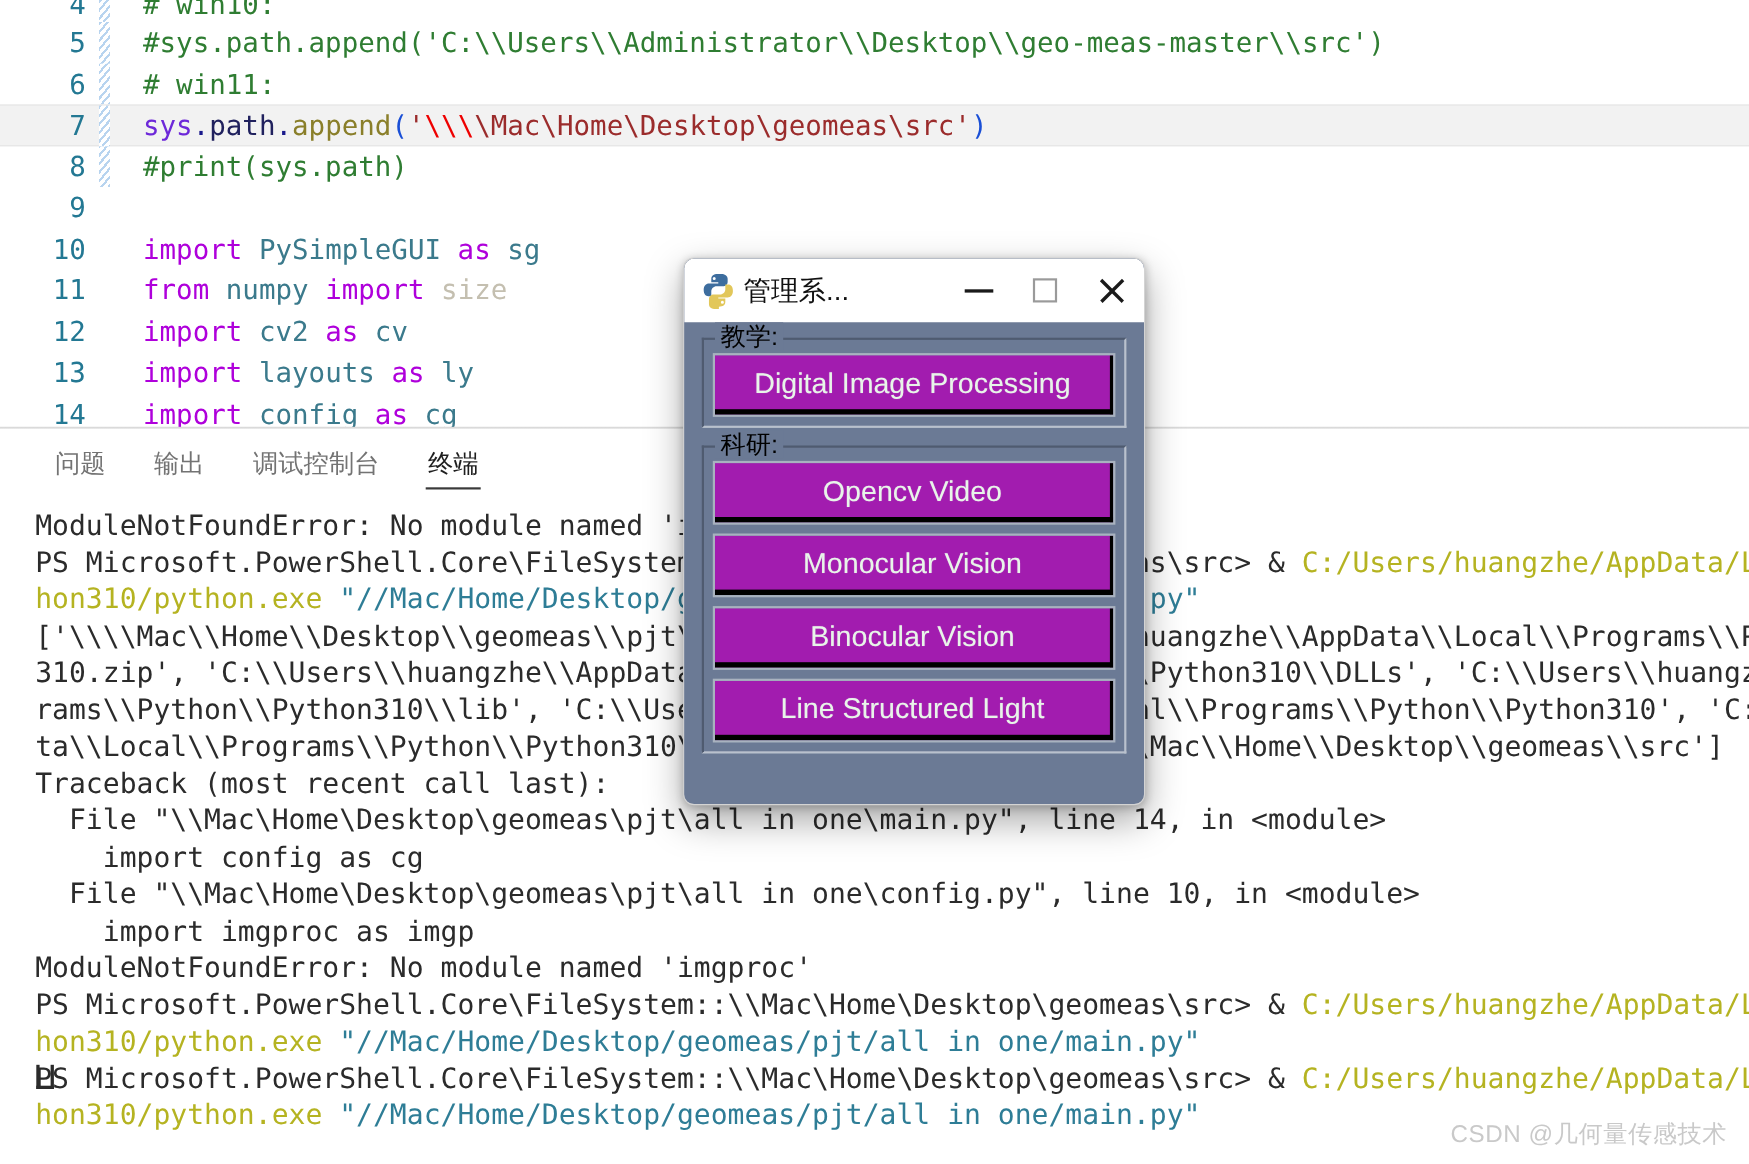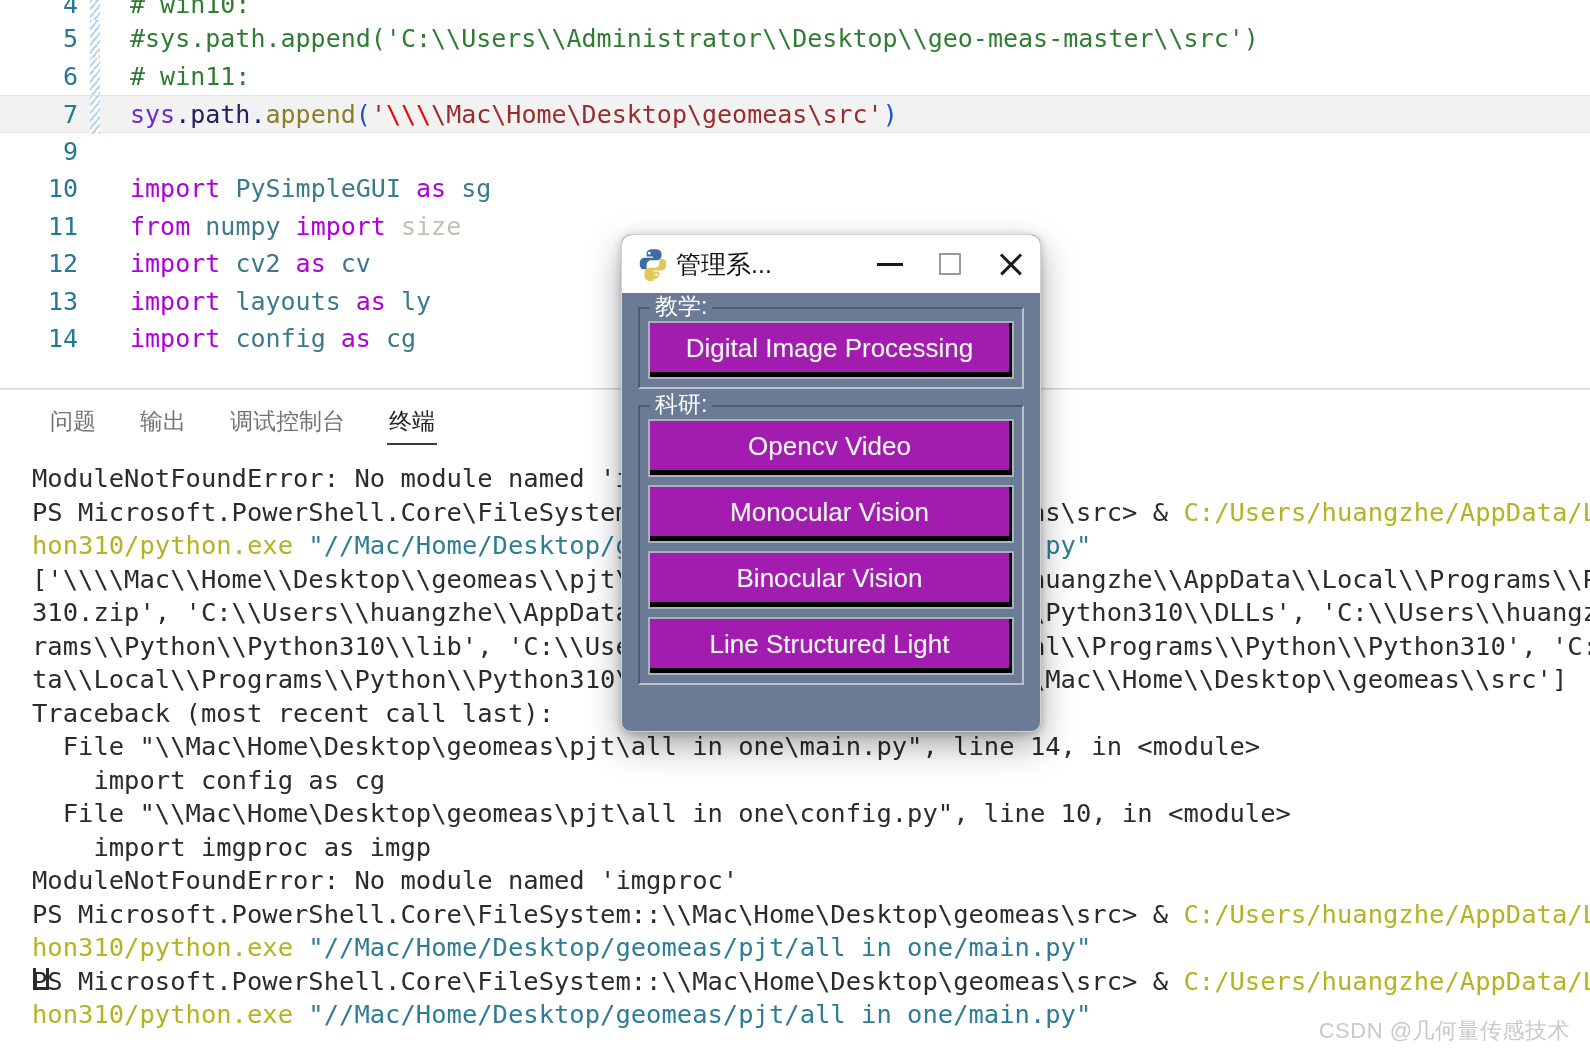--- a/index.html
+++ b/index.html
@@ -235,21 +235,21 @@
     position: relative;
     padding: 14px 10px 10px 10px;
     margin-bottom: 16px;
   }
   .frame-label {
     position: absolute;
     left: 10px;
     top: -16px;
     background: #6b7a95;
     padding: 0 5px;
-    color: #ffffff;
+    color: #000000;
     font-family: "Liberation Sans", sans-serif;
     font-size: 23px;
     line-height: 26px;
     white-space: nowrap;
   }
   .frame + .frame { margin-bottom: 0; }
   .gbtn {
     display: block;
     width: 100%;
     background: #a21caf;
@@ -272,20 +272,21 @@
 <body>
 
 <div id="root">
 
   <div class="editor">
     <div id="code-lines">
         <div class="code-line" style="height: 20px; line-height: 10px; overflow: hidden;"><span class="lnum">4</span><span class="guide striped"></span><span class="code-text"><span class="tk-comment"># win10:</span></span></div>
         <div class="code-line"><span class="lnum">5</span><span class="guide striped"></span><span class="code-text"><span class="tk-comment">#sys.path.append('C:\\Users\\Administrator\\Desktop\\geo-meas-master\\src')</span></span></div>
         <div class="code-line"><span class="lnum">6</span><span class="guide striped"></span><span class="code-text"><span class="tk-comment"># win11:</span></span></div>
         <div class="code-line active"><span class="lnum">7</span><span class="guide striped"></span><span class="code-text"><span class="tk-var">sys</span><span class="tk-dot">.</span><span class="tk-attr">path</span><span class="tk-dot">.</span><span class="tk-fn">append</span><span class="tk-paren">(</span><span class="tk-str">'</span><span class="tk-esc">\\\</span><span class="tk-str">\Mac\Home\Desktop\geomeas\src'</span><span class="tk-paren">)</span></span></div>
+        <div class="code-line"><span class="lnum">8</span><span class="guide striped"></span><span class="code-text"><span class="tk-comment">#print(sys.path)</span></span></div>
         <div class="code-line"><span class="lnum">9</span><span class="guide"></span><span class="code-text"></span></div>
         <div class="code-line"><span class="lnum">10</span><span class="guide"></span><span class="code-text"><span class="tk-kw">import</span><span> </span><span class="tk-mod">PySimpleGUI</span><span> </span><span class="tk-kw">as</span><span> </span><span class="tk-mod">sg</span></span></div>
         <div class="code-line"><span class="lnum">11</span><span class="guide"></span><span class="code-text"><span class="tk-kw">from</span><span> </span><span class="tk-mod">numpy</span><span> </span><span class="tk-kw">import</span><span> </span><span class="tk-dim">size</span></span></div>
         <div class="code-line"><span class="lnum">12</span><span class="guide"></span><span class="code-text"><span class="tk-kw">import</span><span> </span><span class="tk-mod">cv2</span><span> </span><span class="tk-kw">as</span><span> </span><span class="tk-mod">cv</span></span></div>
         <div class="code-line"><span class="lnum">13</span><span class="guide"></span><span class="code-text"><span class="tk-kw">import</span><span> </span><span class="tk-mod">layouts</span><span> </span><span class="tk-kw">as</span><span> </span><span class="tk-mod">ly</span></span></div>
         <div class="code-line"><span class="lnum">14</span><span class="guide"></span><span class="code-text"><span class="tk-kw">import</span><span> </span><span class="tk-mod">config</span><span> </span><span class="tk-kw">as</span><span> </span><span class="tk-mod">cg</span></span></div>
       </div>
   </div>
   <div class="panel-divider"></div>
 

